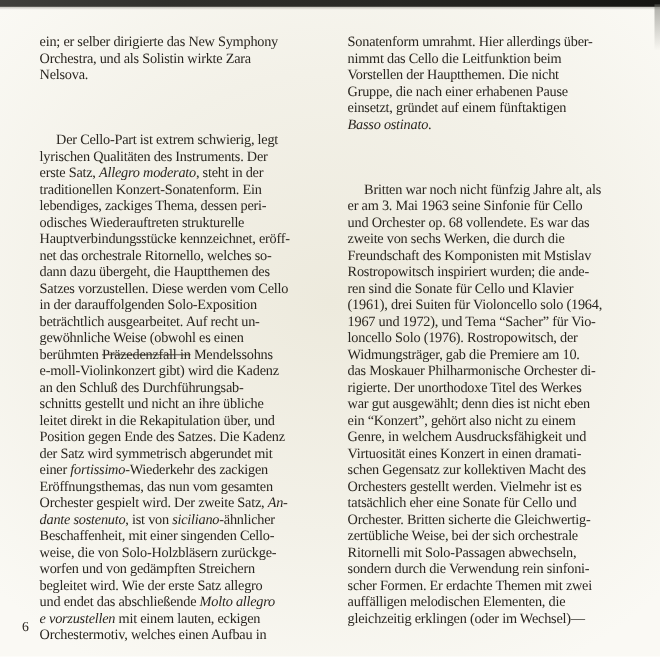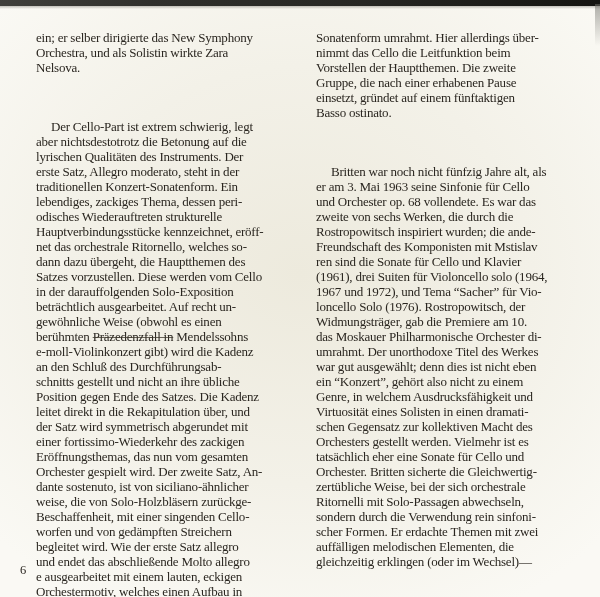--- a/index.html
+++ b/index.html
@@ -40,21 +40,21 @@
   .col-left{left:36px;width:260px;}
   .col-right{left:316px;width:266px;}
   .line{
     font-size:13px;
     line-height:15px;
     letter-spacing:-0.22px;
     white-space:nowrap;
     text-rendering:optimizeLegibility;
   }
   .line.indent{padding-left:15px;margin-top:44px;}
-  .line .it{}
+  .line .it{font-style:italic;}
   .line .strike{
     text-decoration:line-through;
     text-decoration-thickness:1px;
     text-decoration-color:rgba(58,52,42,.75);
   }
   .page-number{
     position:absolute;left:20px;top:563px;
     font-size:12.5px;color:var(--ink);letter-spacing:0;
   }
 </style>
@@ -64,76 +64,75 @@
 <div class="page">
   <div class="top-edge"></div>
   <div class="top-edge-soft"></div>
   <div class="right-edge-smudge"></div>
 
   <div class="col col-left">
       <div class="line"><span>ein; er selber dirigierte das New Symphony</span></div>
       <div class="line"><span>Orchestra, und als Solistin wirkte Zara</span></div>
       <div class="line"><span>Nelsova.</span></div>
       <div class="line indent"><span>Der Cello-Part ist extrem schwierig, legt</span></div>
-      <div class="line"><span>aber nichtsdestotrotz die Betonung auf die</span></div>
       <div class="line"><span>lyrischen Qualitäten des Instruments. Der</span></div>
       <div class="line"><span>erste Satz, </span><span class="it">Allegro moderato</span><span>, steht in der</span></div>
       <div class="line"><span>traditionellen Konzert-Sonatenform. Ein</span></div>
       <div class="line"><span>lebendiges, zackiges Thema, dessen peri-</span></div>
       <div class="line"><span>odisches Wiederauftreten strukturelle</span></div>
       <div class="line"><span>Hauptverbindungsstücke kennzeichnet, eröff-</span></div>
       <div class="line"><span>net das orchestrale Ritornello, welches so-</span></div>
       <div class="line"><span>dann dazu übergeht, die Hauptthemen des</span></div>
       <div class="line"><span>Satzes vorzustellen. Diese werden vom Cello</span></div>
       <div class="line"><span>in der darauffolgenden Solo-Exposition</span></div>
       <div class="line"><span>beträchtlich ausgearbeitet. Auf recht un-</span></div>
       <div class="line"><span>gewöhnliche Weise (obwohl es einen</span></div>
       <div class="line"><span>berühmten </span><span class="strike">Präzedenzfall in</span><span> Mendelssohns</span></div>
       <div class="line"><span>e-moll-Violinkonzert gibt) wird die Kadenz</span></div>
       <div class="line"><span>an den Schluß des Durchführungsab-</span></div>
       <div class="line"><span>schnitts gestellt und nicht an ihre übliche</span></div>
+      <div class="line"><span>leitet direkt in die Rekapitulation über, und</span></div>
       <div class="line"><span>Position gegen Ende des Satzes. Die Kadenz</span></div>
-      <div class="line"><span>leitet direkt in die Rekapitulation über, und</span></div>
       <div class="line"><span>der Satz wird symmetrisch abgerundet mit</span></div>
       <div class="line"><span>einer </span><span class="it">fortissimo</span><span>-Wiederkehr des zackigen</span></div>
       <div class="line"><span>Eröffnungsthemas, das nun vom gesamten</span></div>
       <div class="line"><span>Orchester gespielt wird. Der zweite Satz, </span><span class="it">An-</span></div>
       <div class="line"><span class="it">dante sostenuto</span><span>, ist von </span><span class="it">siciliano</span><span>-ähnlicher</span></div>
+      <div class="line"><span>Beschaffenheit, mit einer singenden Cello-</span></div>
       <div class="line"><span>weise, die von Solo-Holzbläsern zurückge-</span></div>
-      <div class="line"><span>Beschaffenheit, mit einer singenden Cello-</span></div>
       <div class="line"><span>worfen und von gedämpften Streichern</span></div>
       <div class="line"><span>begleitet wird. Wie der erste Satz allegro</span></div>
       <div class="line"><span>und endet das abschließende </span><span class="it">Molto allegro</span></div>
-      <div class="line"><span class="it">e ausgearbeitet</span><span> mit einem lauten, eckigen</span></div>
+      <div class="line"><span class="it">e vorzustellen</span><span> mit einem lauten, eckigen</span></div>
       <div class="line"><span>Orchestermotiv, welches einen Aufbau in</span></div>
     </div>
   <div class="col col-right">
       <div class="line"><span>Sonatenform umrahmt. Hier allerdings über-</span></div>
       <div class="line"><span>nimmt das Cello die Leitfunktion beim</span></div>
-      <div class="line"><span>Vorstellen der Hauptthemen. Die zweite</span></div>
+      <div class="line"><span>Vorstellen der Hauptthemen. Die nicht</span></div>
       <div class="line"><span>Gruppe, die nach einer erhabenen Pause</span></div>
       <div class="line"><span>einsetzt, gründet auf einem fünftaktigen</span></div>
       <div class="line"><span class="it">Basso ostinato</span><span>.</span></div>
       <div class="line indent"><span>Britten war noch nicht fünfzig Jahre alt, als</span></div>
       <div class="line"><span>er am 3. Mai 1963 seine Sinfonie für Cello</span></div>
       <div class="line"><span>und Orchester op. 68 vollendete. Es war das</span></div>
       <div class="line"><span>zweite von sechs Werken, die durch die</span></div>
+      <div class="line"><span>Freundschaft des Komponisten mit Mstislav</span></div>
       <div class="line"><span>Rostropowitsch inspiriert wurden; die ande-</span></div>
-      <div class="line"><span>Freundschaft des Komponisten mit Mstislav</span></div>
       <div class="line"><span>ren sind die Sonate für Cello und Klavier</span></div>
       <div class="line"><span>(1961), drei Suiten für Violoncello solo (1964,</span></div>
       <div class="line"><span>1967 und 1972), und Tema “Sacher” für Vio-</span></div>
       <div class="line"><span>loncello Solo (1976). Rostropowitsch, der</span></div>
       <div class="line"><span>Widmungsträger, gab die Premiere am 10.</span></div>
       <div class="line"><span>das Moskauer Philharmonische Orchester di-</span></div>
-      <div class="line"><span>umrahmt. Der unorthodoxe Titel des Werkes</span></div>
+      <div class="line"><span>rigierte. Der unorthodoxe Titel des Werkes</span></div>
       <div class="line"><span>war gut ausgewählt; denn dies ist nicht eben</span></div>
       <div class="line"><span>ein “Konzert”, gehört also nicht zu einem</span></div>
       <div class="line"><span>Genre, in welchem Ausdrucksfähigkeit und</span></div>
-      <div class="line"><span>Virtuosität eines Solisten in einen dramati-</span></div>
+      <div class="line"><span>Virtuosität eines Konzert in einen dramati-</span></div>
       <div class="line"><span>schen Gegensatz zur kollektiven Macht des</span></div>
       <div class="line"><span>Orchesters gestellt werden. Vielmehr ist es</span></div>
       <div class="line"><span>tatsächlich eher eine Sonate für Cello und</span></div>
       <div class="line"><span>Orchester. Britten sicherte die Gleichwertig-</span></div>
       <div class="line"><span>zertübliche Weise, bei der sich orchestrale</span></div>
       <div class="line"><span>Ritornelli mit Solo-Passagen abwechseln,</span></div>
       <div class="line"><span>sondern durch die Verwendung rein sinfoni-</span></div>
       <div class="line"><span>scher Formen. Er erdachte Themen mit zwei</span></div>
       <div class="line"><span>auffälligen melodischen Elementen, die</span></div>
       <div class="line"><span>gleichzeitig erklingen (oder im Wechsel)—</span></div>

